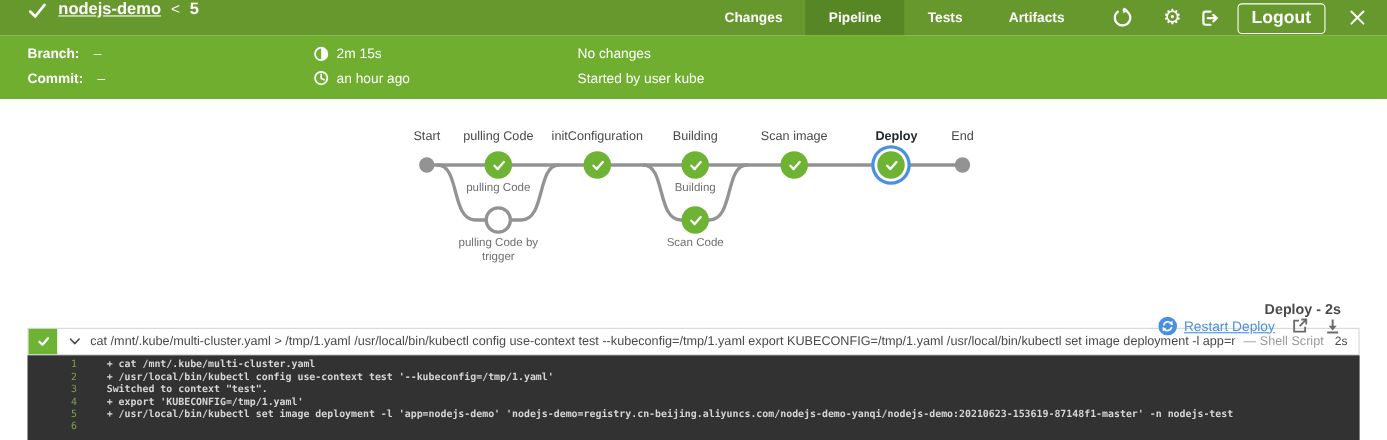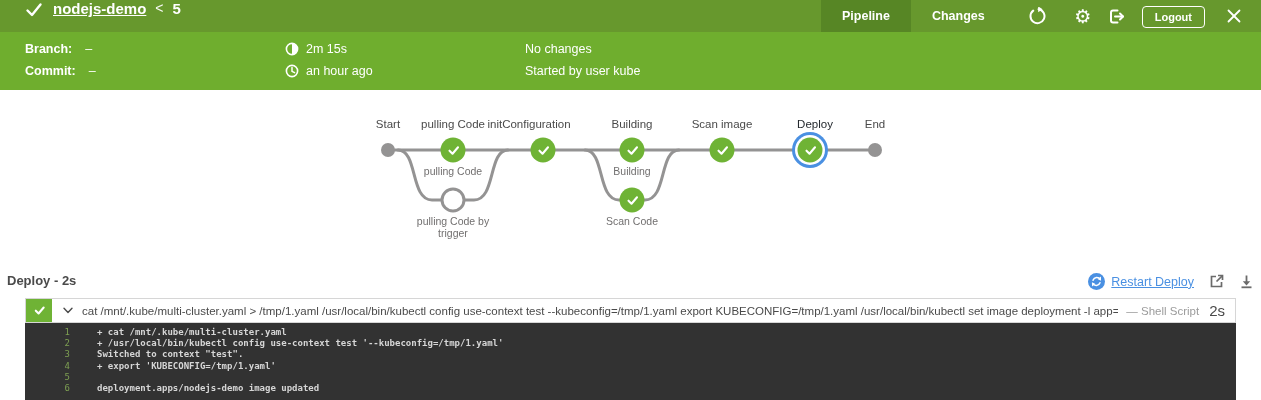--- a/index.html
+++ b/index.html
@@ -12,58 +12,58 @@
   .brand .title { font-size:15px; font-weight:700; color:#fff; text-decoration:underline; cursor:pointer; }
   .brand .chev { font-size:14px; opacity:.95; }
   .brand .run { font-size:15px; font-weight:700; }
   .topnav { margin-left:auto; display:flex; align-items:stretch; }
   .tab { display:flex; align-items:center; padding:0 21px; font-size:12.5px; font-weight:700; color:#fff; cursor:pointer; }
   .tab.active { background:#578625; }
   .iconbtn { display:flex; align-items:center; justify-content:center; width:34px; cursor:pointer; color:#fff; }
   .iconbtn.refresh { margin-left:14px; }
   .iconbtn.gear { margin-left:12px; font-size:19px; line-height:1; }
   .logout-btn { align-self:center; margin:1px 12px 0 8px; background:transparent; border:1.5px solid #fff;
-    border-radius:4px; color:#fff; font-family:inherit; font-size:11px; font-weight:700; padding:4px 12px; cursor:pointer; }
+    border-radius:4px; color:#fff; font-family:inherit; font-size:16px; font-weight:700; padding:4px 12px; cursor:pointer; }
   .iconbtn.close { margin-right:10px; }
 
   
   .infobar { height:58px; background:#6fae2e; color:#fff; position:relative; font-size:12.5px; }
   .infobar .cell { position:absolute; white-space:nowrap; display:flex; align-items:center; gap:7px; }
   .infobar .lab { font-weight:700; margin-right:6px; }
   .r1 { top:10px; } .r2 { top:32px; }
   .c1 { left:25px; } .c2 { left:285px; } .c3 { left:525px; }
 
   
   .graph { position:relative; height:150px; margin-top:12px; }
   .graph svg.edges { position:absolute; left:0; top:0; }
   .stage-label { position:absolute; top:16px; transform:translateX(-50%); font-size:11.5px; color:#4a4a4a; white-space:nowrap; }
-  .stage-label.sel { color:#24292e; font-weight:400;padding-left:10px; }
+  .stage-label.sel { color:#24292e; font-weight:700;padding-left:10px; }
   .sub-label { position:absolute; transform:translateX(-50%); font-size:10.5px; color:#716f6f; text-align:center; }
   .node { position:absolute; transform:translate(-50%,-50%); border-radius:50%; cursor:pointer;
           display:flex; align-items:center; justify-content:center; }
   .node.dot { width:14px; height:14px; background:#949393; }
   .node.ok { width:25px; height:25px; background:#6fb335; }
   .node.skip { width:25px; height:25px; background:#fff; border:3px solid #949393; }
   .node.sel { box-shadow:0 0 0 2.5px #fff, 0 0 0 5.5px #4a90e2; }
 
   
-  .result-head { display:flex; align-items:flex-start; margin:21px 7px 0; height:18px; }
+  .result-head { display:flex; align-items:flex-end; margin:21px 42px 0; height:18px;flex-direction:column; }
   .result-title { font-size:13px; font-weight:700; color:#4a4a4a; }
   .result-actions { margin-left:auto; display:flex; align-items:center; gap:15px; }
   .restart { display:flex; align-items:center; gap:6px; cursor:pointer;padding-left:13px; }
   .restart a { color:#4a90e2; font-size:12.5px; text-decoration:underline; }
   .act-ic { color:#6b6b6b; display:flex; cursor:pointer; }
 
   
   .step { margin:7px 25px 0; height:25px; border:1px solid #d6d6d6; background:#fff; display:flex; align-items:center; cursor:pointer; }
   .step-status { width:26px; height:100%; background:#6fb335; display:flex; align-items:center; justify-content:center; flex-shrink:0; }
   .step-chev { margin:0 9px 0 11px; display:flex; color:#4a4a4a; flex-shrink:0; }
   .step-cmd { flex:1; font-size:11.5px; color:#4a4a4a; white-space:nowrap; overflow:hidden; }
   .step-type { font-size:11.5px; color:#9b9b9b; margin:0 10px 0 8px; white-space:nowrap; }
-  .step-dur { font-size:15px; color:#4a4a4a; margin-right:10px; }
+  .step-dur { font-size:11px; color:#4a4a4a; margin-right:10px; }
 
   
   .console { margin:0 25px; background:#323232; height:80px; padding-top:4px; overflow:hidden;
     font-family:"DejaVu Sans Mono", monospace; font-size:9px; font-weight:700; line-height:11.2px; color:#d6d6d6; }
   .cline { display:flex; white-space:pre; }
   .cnum { width:45px; text-align:right; color:#7d9f52; flex-shrink:0; cursor:pointer; font-weight:400; }
   .ctext { margin-left:27px; }
 </style>
 </head>
 <body>
@@ -74,22 +74,24 @@
       <svg width="20" height="20" viewBox="0 0 20 20">
           <polyline points="3.5,10.5 8,15 16.5,4.5" fill="none" stroke="#fff" stroke-width="2.4" stroke-linecap="round" stroke-linejoin="round"></polyline>
         </svg>
     </span>
     <span class="title">nodejs-demo</span>
     <span class="chev">&lt;</span>
     <span class="run">5</span>
   </div>
 
   <nav class="topnav">
+    <div class="tab">Changes</div>
     <div class="tab active">Pipeline</div>
-    <div class="tab">Changes</div>
+    <div class="tab">Tests</div>
+    <div class="tab">Artifacts</div>
 
     <div class="iconbtn refresh">
       <svg width="18" height="18" viewBox="0 0 18 18">
         <path d="M5.2 3.6 A7 7 0 1 0 10.5 2.2" fill="none" stroke="#fff" stroke-width="2" stroke-linecap="round"></path>
         <polygon points="10.2,-0.6 10.2,5.2 14.6,2.3" fill="#fff"></polygon>
       </svg>
     </div>
     <div class="iconbtn gear">⚙</div>
     <div class="iconbtn">
       <svg width="19" height="19" viewBox="0 0 19 19">
@@ -143,21 +145,21 @@
 
 <section class="graph">
   <svg class="edges" width="1261" height="150" viewBox="0 0 1261 150">
     <path d="M388 48 H875" fill="none" stroke="#949393" stroke-width="3" stroke-linecap="round"></path>
     <path d="M398 48 C418 48 410 98 432 98 H474 C496 98 488 48 508 48" fill="none" stroke="#949393" stroke-width="3" stroke-linecap="round"></path>
     <path d="M585 48 C605 48 597 98 619 98 H645 C667 98 659 48 679 48" fill="none" stroke="#949393" stroke-width="3" stroke-linecap="round"></path>
   </svg>
 
   <div class="stage-label" style="left:388px">Start</div>
   <div class="stage-label" style="left:453px">pulling Code</div>
-  <div class="stage-label" style="left:529px">initConfiguration</div>
+  <div class="stage-label" style="left:543px">initConfiguration</div>
   <div class="stage-label" style="left:632px">Building</div>
   <div class="stage-label" style="left:722px">Scan image</div>
   <div class="stage-label sel" style="left:810px">Deploy</div>
   <div class="stage-label" style="left:875px">End</div>
 
   <div class="node dot" style="left:388px; top:48px"></div>
   <div class="node ok" style="left:453px; top:48px">
     <svg width="14" height="14" viewBox="0 0 14 14">
         <polyline points="3,7.2 6,10.2 11.5,3.8" fill="none" stroke="#fff" stroke-width="2.1" stroke-linecap="round" stroke-linejoin="round"></polyline>
       </svg>
@@ -254,18 +256,18 @@
   <div class="cline">
     <span class="cnum">3</span>
     <span class="ctext">Switched to context "test".</span>
   </div>
   <div class="cline">
     <span class="cnum">4</span>
     <span class="ctext">+ export 'KUBECONFIG=/tmp/1.yaml'</span>
   </div>
   <div class="cline">
     <span class="cnum">5</span>
+    <span class="ctext">+ /usr/local/bin/kubectl set image deployment -l 'app=nodejs-demo' 'nodejs-demo=registry.cn-beijing.aliyuncs.com/nodejs-demo-yanqi/nodejs-demo:20210623-153619-87148f1-master' -n nodejs-test</span>
   </div>
   <div class="cline">
     <span class="cnum">6</span>
-    <span class="ctext">deployment.apps/nodejs-demo image updated</span>
   </div>
 </div>
 
 </body></html>

